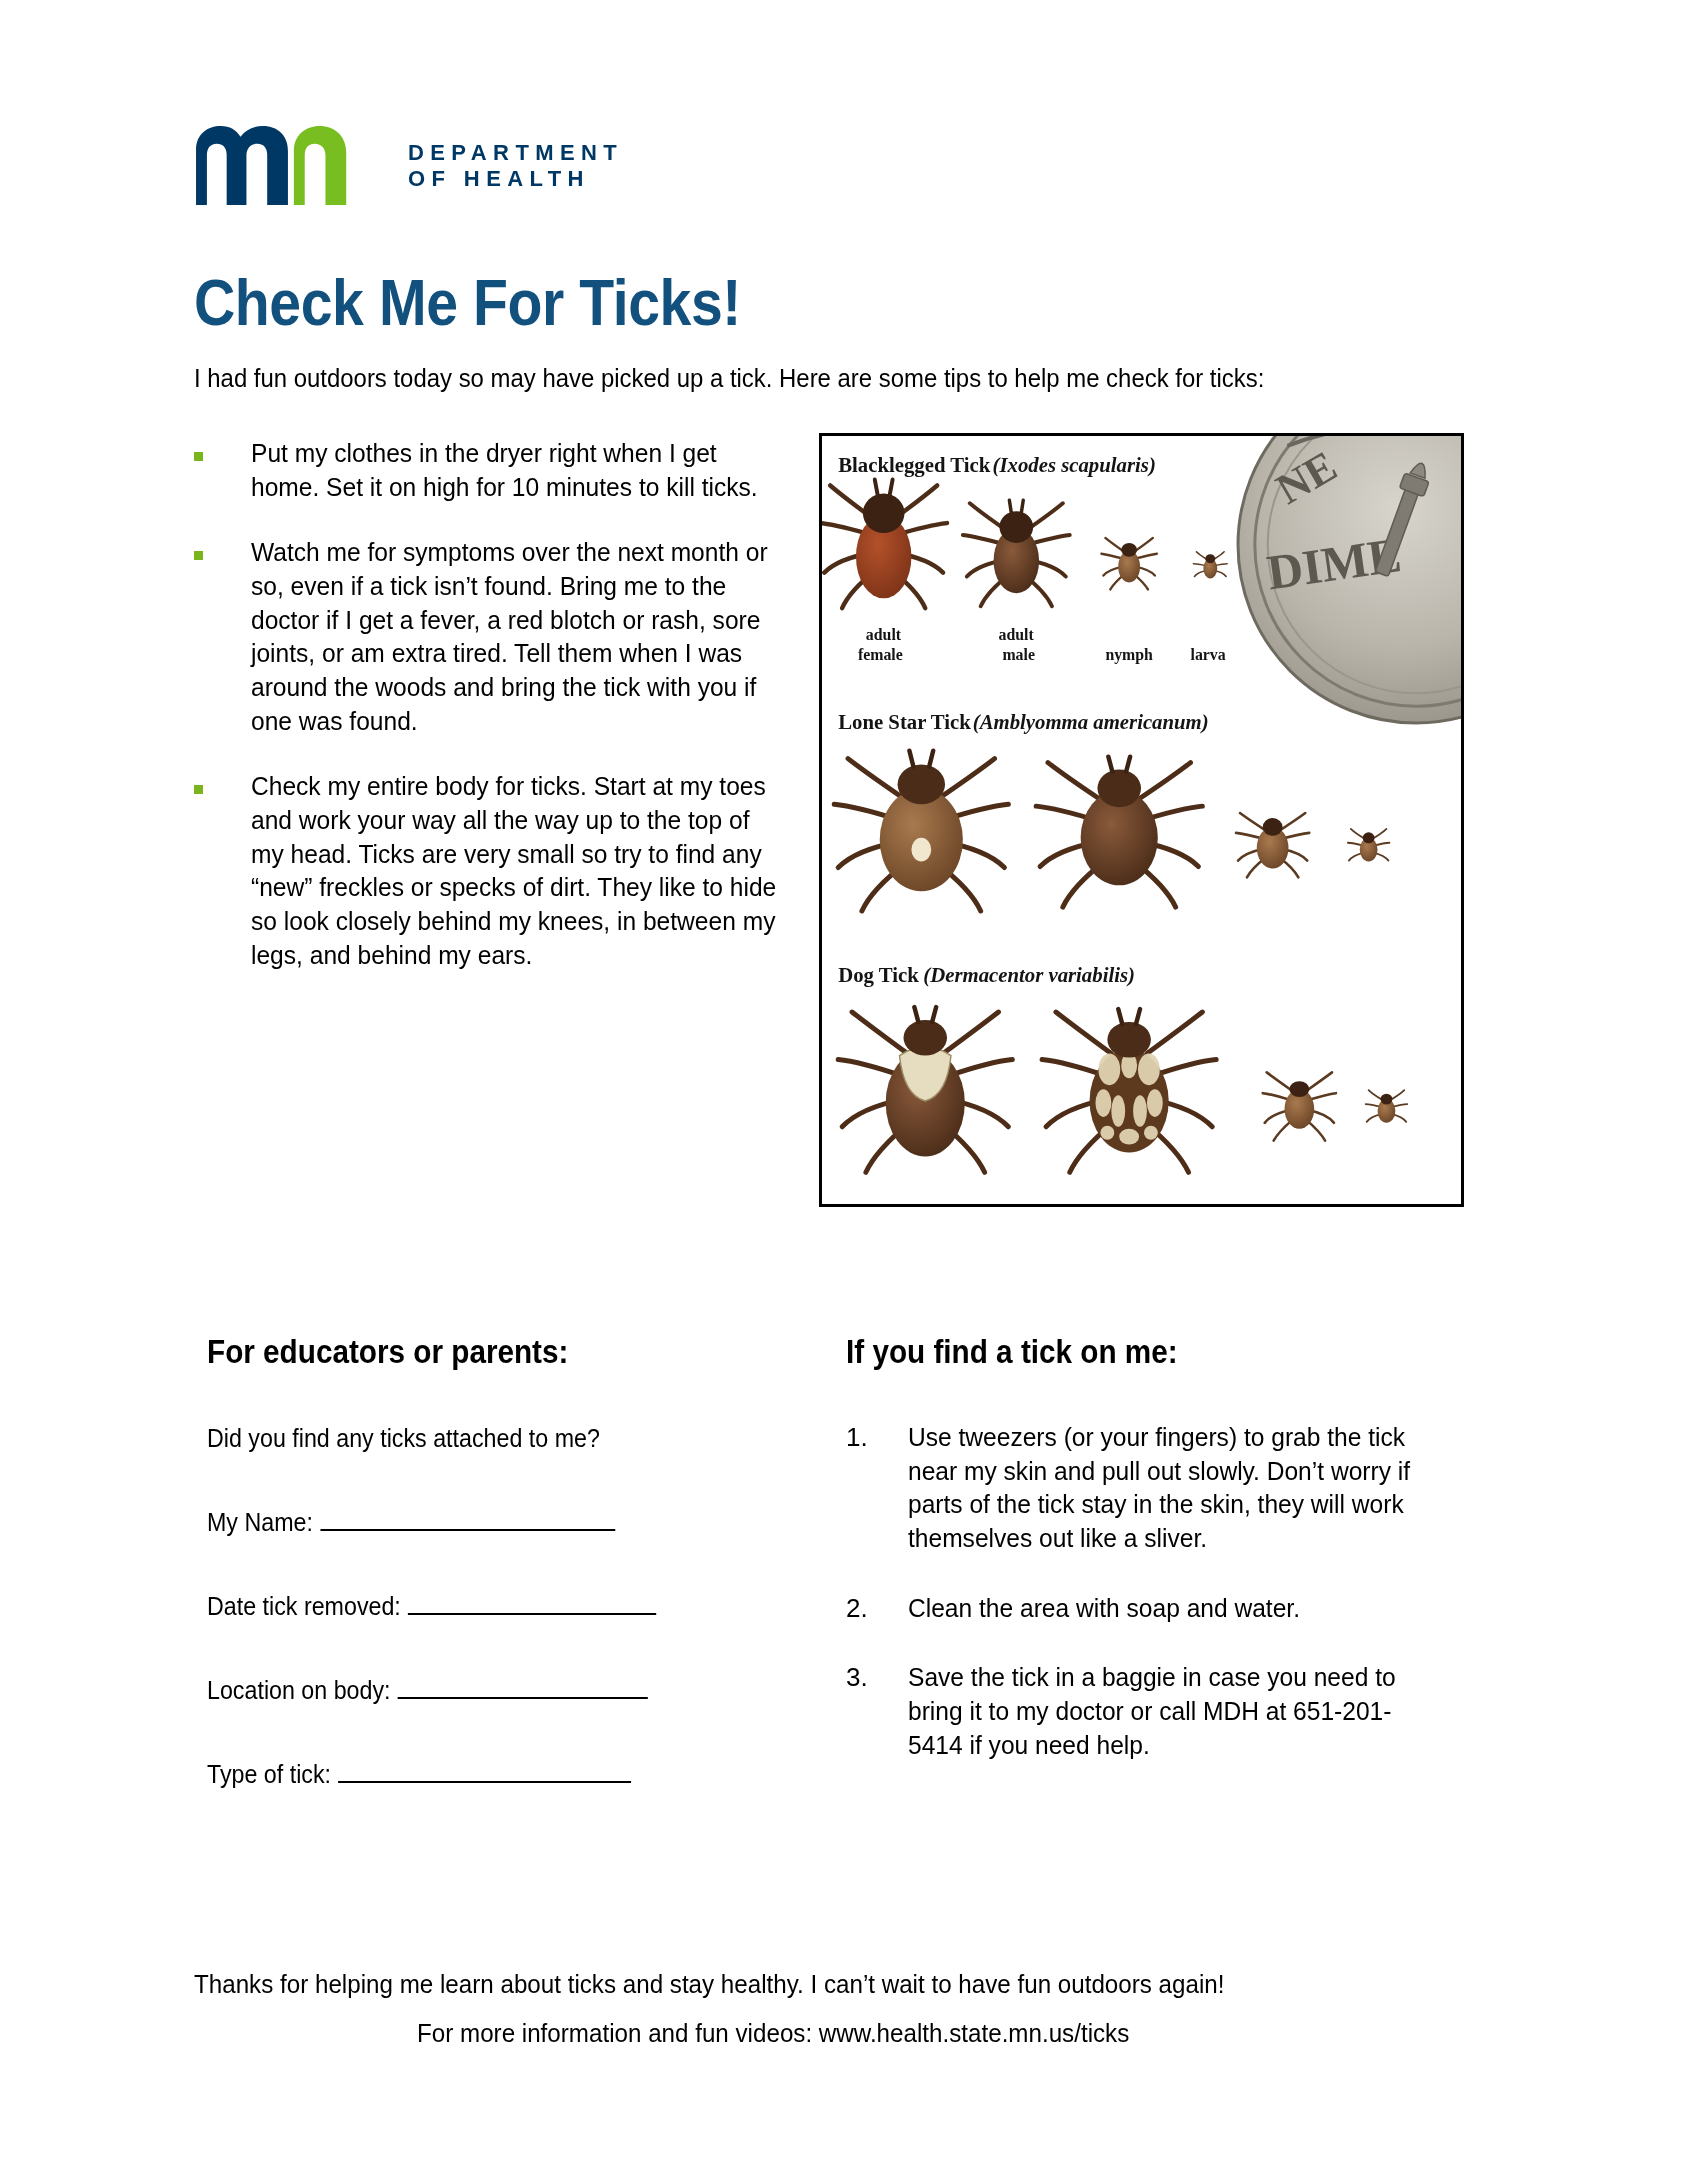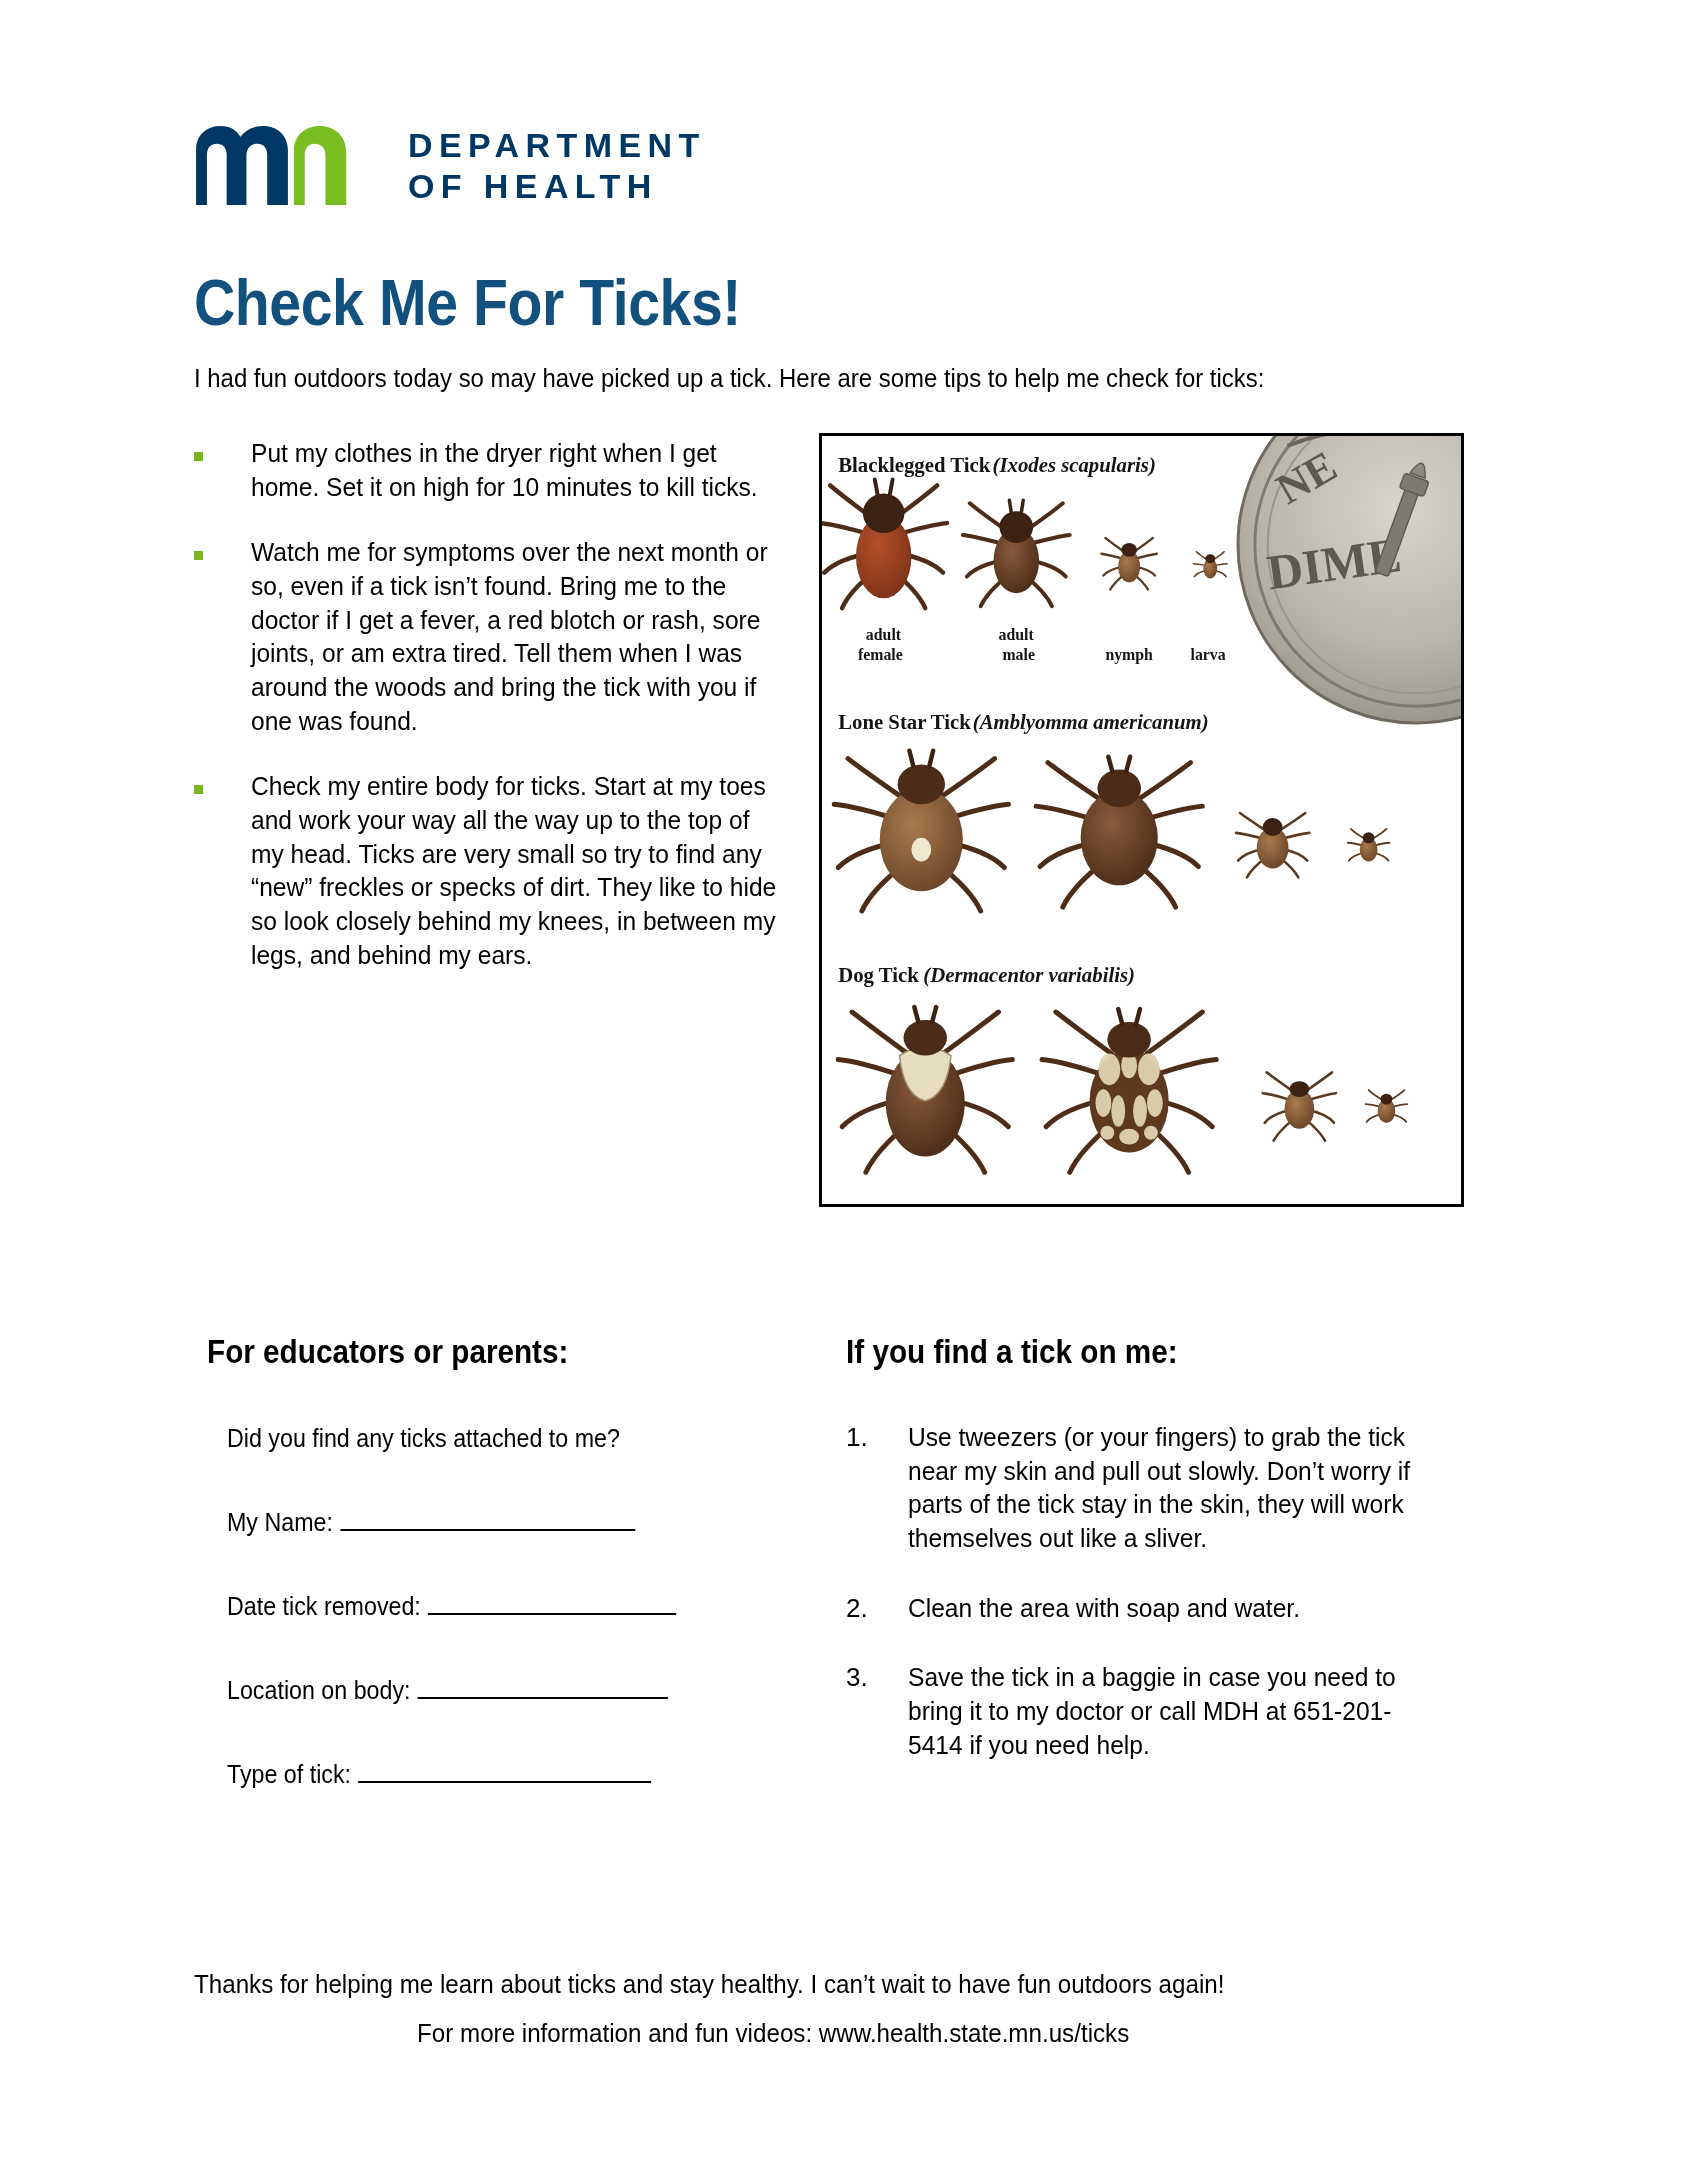--- a/index.html
+++ b/index.html
@@ -39,21 +39,21 @@
   .logo-mark svg { display:block; }
   .logo-words {
     display: flex;
     flex-direction: column;
     justify-content: center;
     line-height: 1.18;
   }
   .logo-words .line {
     font-family: "Liberation Sans", sans-serif;
     font-weight: bold;
-    font-size: 34px;
+    font-size: 22px;
     letter-spacing: 6.4px;
     color: #003865;
   }
 
   
   .main-title {
     position: absolute;
     left: 194px;
     top: 265px;
     font-family: "Liberation Sans Narrow", "Liberation Sans", sans-serif;
@@ -134,21 +134,20 @@
   }
   #heading-educators { left: 207px; top: 1333px; }
   #heading-findtick  { left: 846px; top: 1333px; }
 
   
   .form-block {
     position: absolute;
     left: 207px;
     top: 1424px;
     width: 594px;
-    margin-left: 20px;
   }
   .form-question {
     font-size: 25px;
     color: #000;
     margin-bottom: 55px;
     transform: scaleX(0.93);
     transform-origin: left top;
     white-space: nowrap;
   }
   .form-row {

